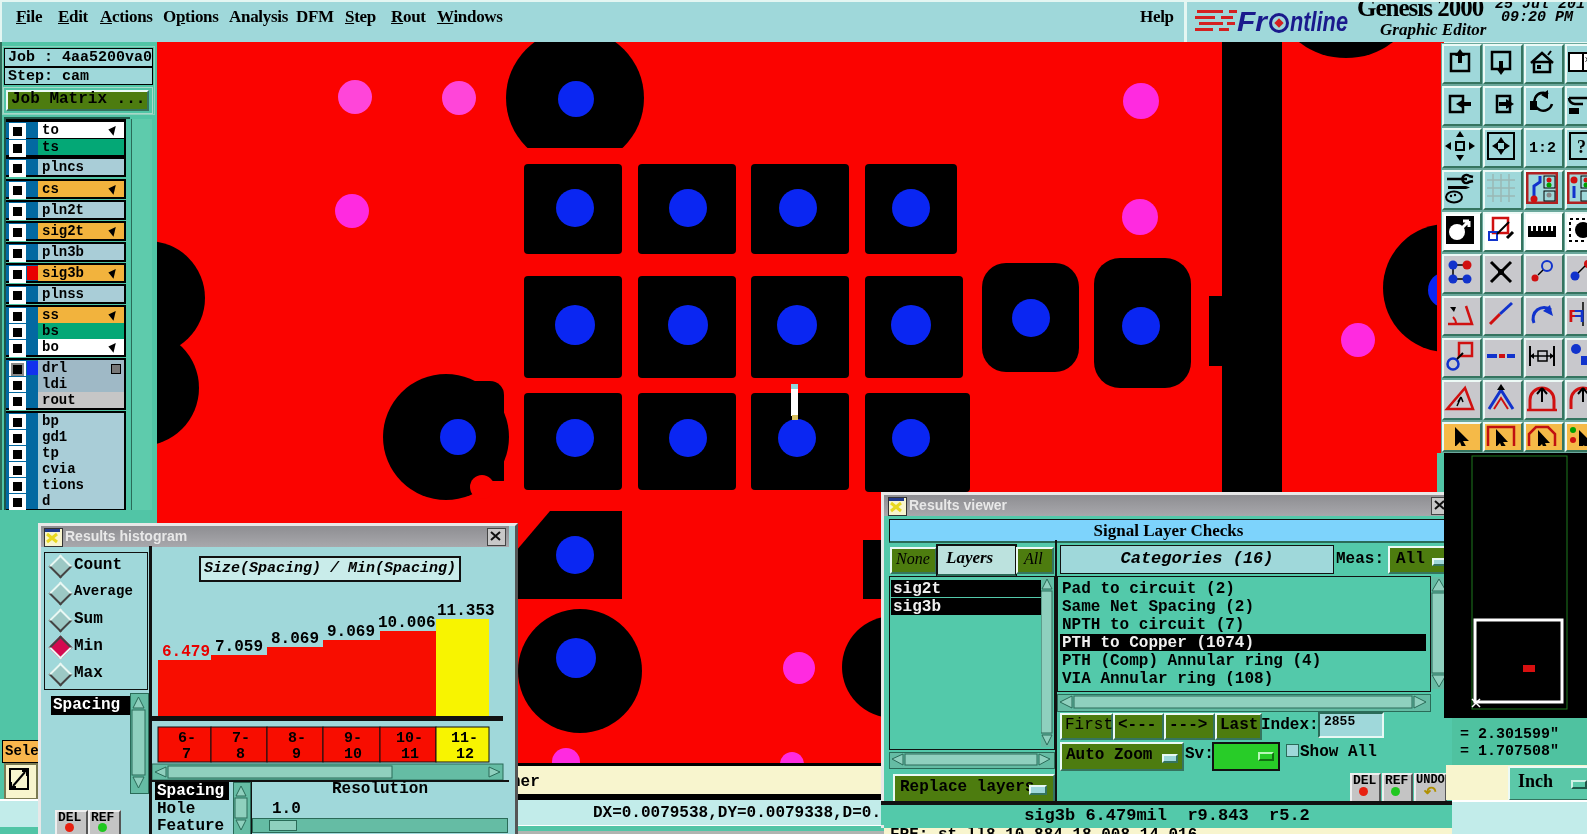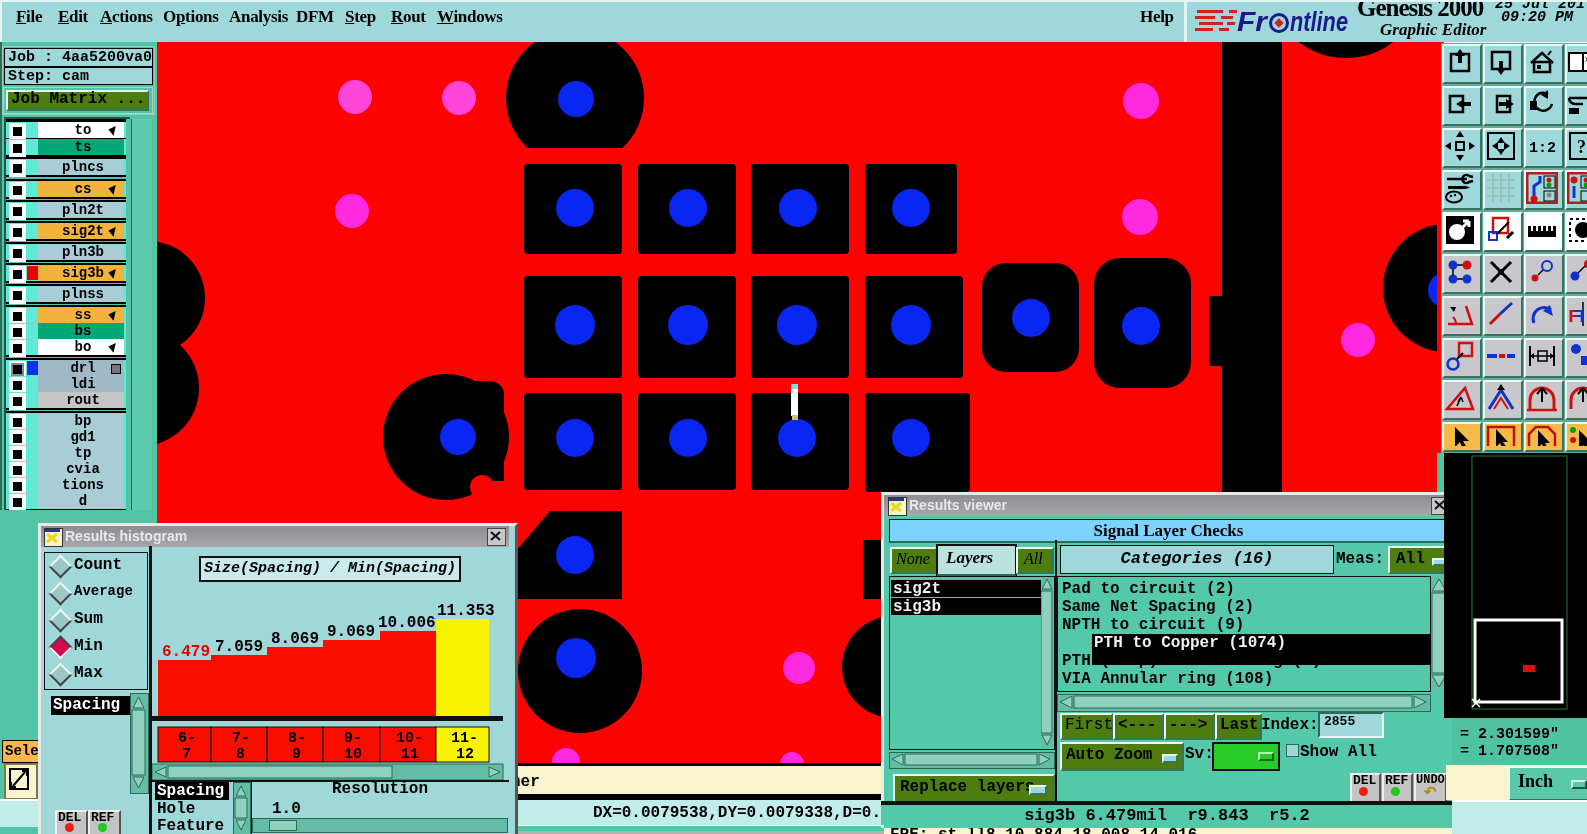--- a/index.html
+++ b/index.html
@@ -2,21 +2,21 @@
 <html><head>
 <meta charset="utf-8">
 <style>
   html,body{margin:0;padding:0;}
   body{width:1587px;height:834px;overflow:hidden;position:relative;background:#51C5A6;
        font-family:"Liberation Mono",monospace;}
   .abs{position:absolute;}
   .mono{font-family:"Liberation Mono",monospace;font-weight:bold;}
   .serif{font-family:"Liberation Serif",serif;}
   .btn{background:#4d7c0f;border-top:2px solid #ECfAF6;border-left:2px solid #ECFAF6;border-bottom:2px solid #35745F;border-right:2px solid #35745F;}
-  .lr{position:absolute;left:6px;width:120px;height:16px;background:#5eead4;text-align:center;}
+  .lr{position:absolute;left:6px;width:108px;height:16px;background:#0369a1;}
   .cbx{position:absolute;left:3px;top:1px;width:13px;height:13px;border:2px solid #fff;background:#fff;}
   .cbi{position:absolute;left:2px;top:2px;width:9px;height:9px;background:#000;}
   .ln{position:absolute;left:32px;top:0px;width:86px;height:16px;font-family:"Liberation Mono",monospace;font-weight:bold;font-size:14px;line-height:16px;padding-left:4px;box-sizing:border-box;color:#000;}
   .cur{position:absolute;right:6px;top:4px;width:0;height:0;border-left:8px solid #000;border-top:2px solid transparent;border-bottom:6px solid transparent;transform:rotate(-40deg);}
 </style>
 </head>
 <body>
 
 <div class="abs" style="left:0;top:0;width:1183px;height:42px;background:#9FD8DA;border-top:2px solid #E4F6F2;border-left:2px solid #E4F6F2;border-bottom:3px solid #2E6B58;"></div>
 
@@ -656,23 +656,23 @@
   <span class="mono abs" style="left:6px;top:2px;font-weight:bold;font-size:16px;">All</span>
   <span class="abs" style="right:3px;top:10px;width:10px;height:4px;background:#9FD8DA;border-top:2px solid #E8F8F4;border-left:2px solid #E8F8F4;border-bottom:2px solid #35745F;border-right:2px solid #35745F;"></span>
   </div>
 
 <div class="abs" style="left:1057px;top:576px;width:372px;height:114px;background:#53C9AA;border:1px solid #111;"></div>
 
 <div class="abs mono" style="left:1062px;top:580px;font-size:16px;">Pad to circuit (2)</div>
 
 <div class="abs mono" style="left:1062px;top:598px;font-size:16px;">Same Net Spacing (2)</div>
 
-<div class="abs mono" style="left:1062px;top:616px;font-size:16px;">NPTH to circuit (9)</div>
-
-<div class="abs mono" style="left:1060px;top:634px;width:364px;height:31px;background:#000;color:#F0F0F0;font-size:16px;padding-left:2px;margin-left:32px;">PTH to Copper (1074)</div>
+<div class="abs mono" style="left:1062px;top:616px;font-size:16px;">NPTH to circuit (7)</div>
+
+<div class="abs mono" style="left:1060px;top:634px;width:364px;height:17px;background:#000;color:#F0F0F0;font-size:16px;padding-left:2px;">PTH to Copper (1074)</div>
 
 <div class="abs mono" style="left:1062px;top:652px;font-size:16px;">PTH (Comp) Annular ring (4)</div>
 
 <div class="abs mono" style="left:1062px;top:670px;font-size:16px;">VIA Annular ring (108)</div>
 
 <div class="abs" style="left:1431px;top:577px;width:17px;height:112px;background:#65BCA4;">
   <svg width="17" height="112">
       <path d="M8,2 L15,14 L1,14 Z" fill="#8FD0BE" stroke="#2A6B58"></path>
       <path d="M8,110 L15,98 L1,98 Z" fill="#8FD0BE" stroke="#2A6B58"></path>
       <rect x="1" y="16" width="14" height="80" fill="#8FD0BE" stroke="#2A6B58"></rect>

